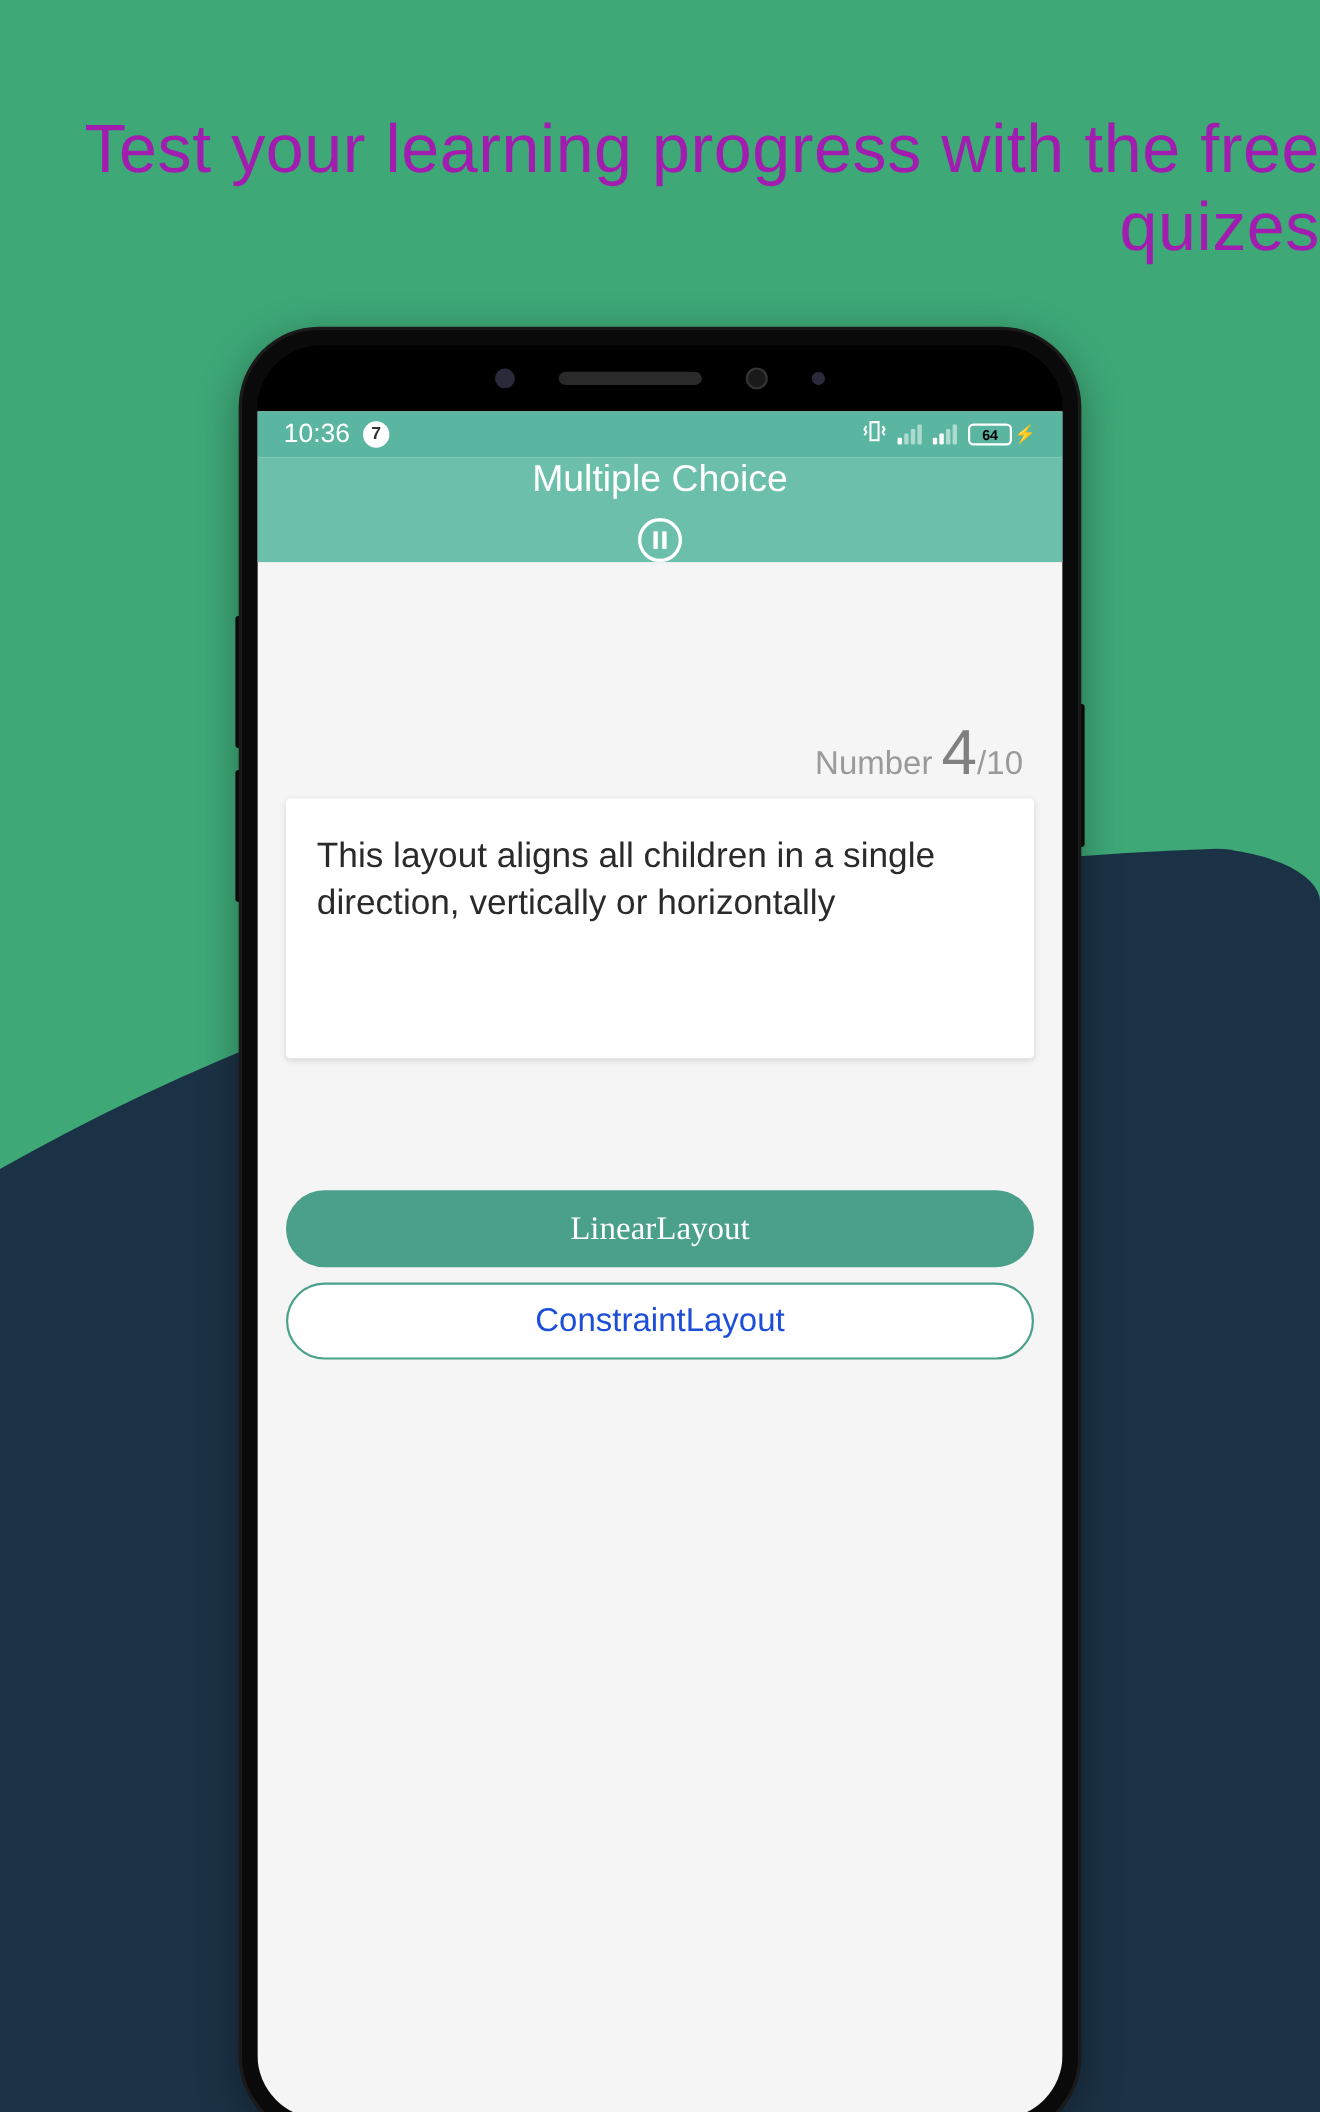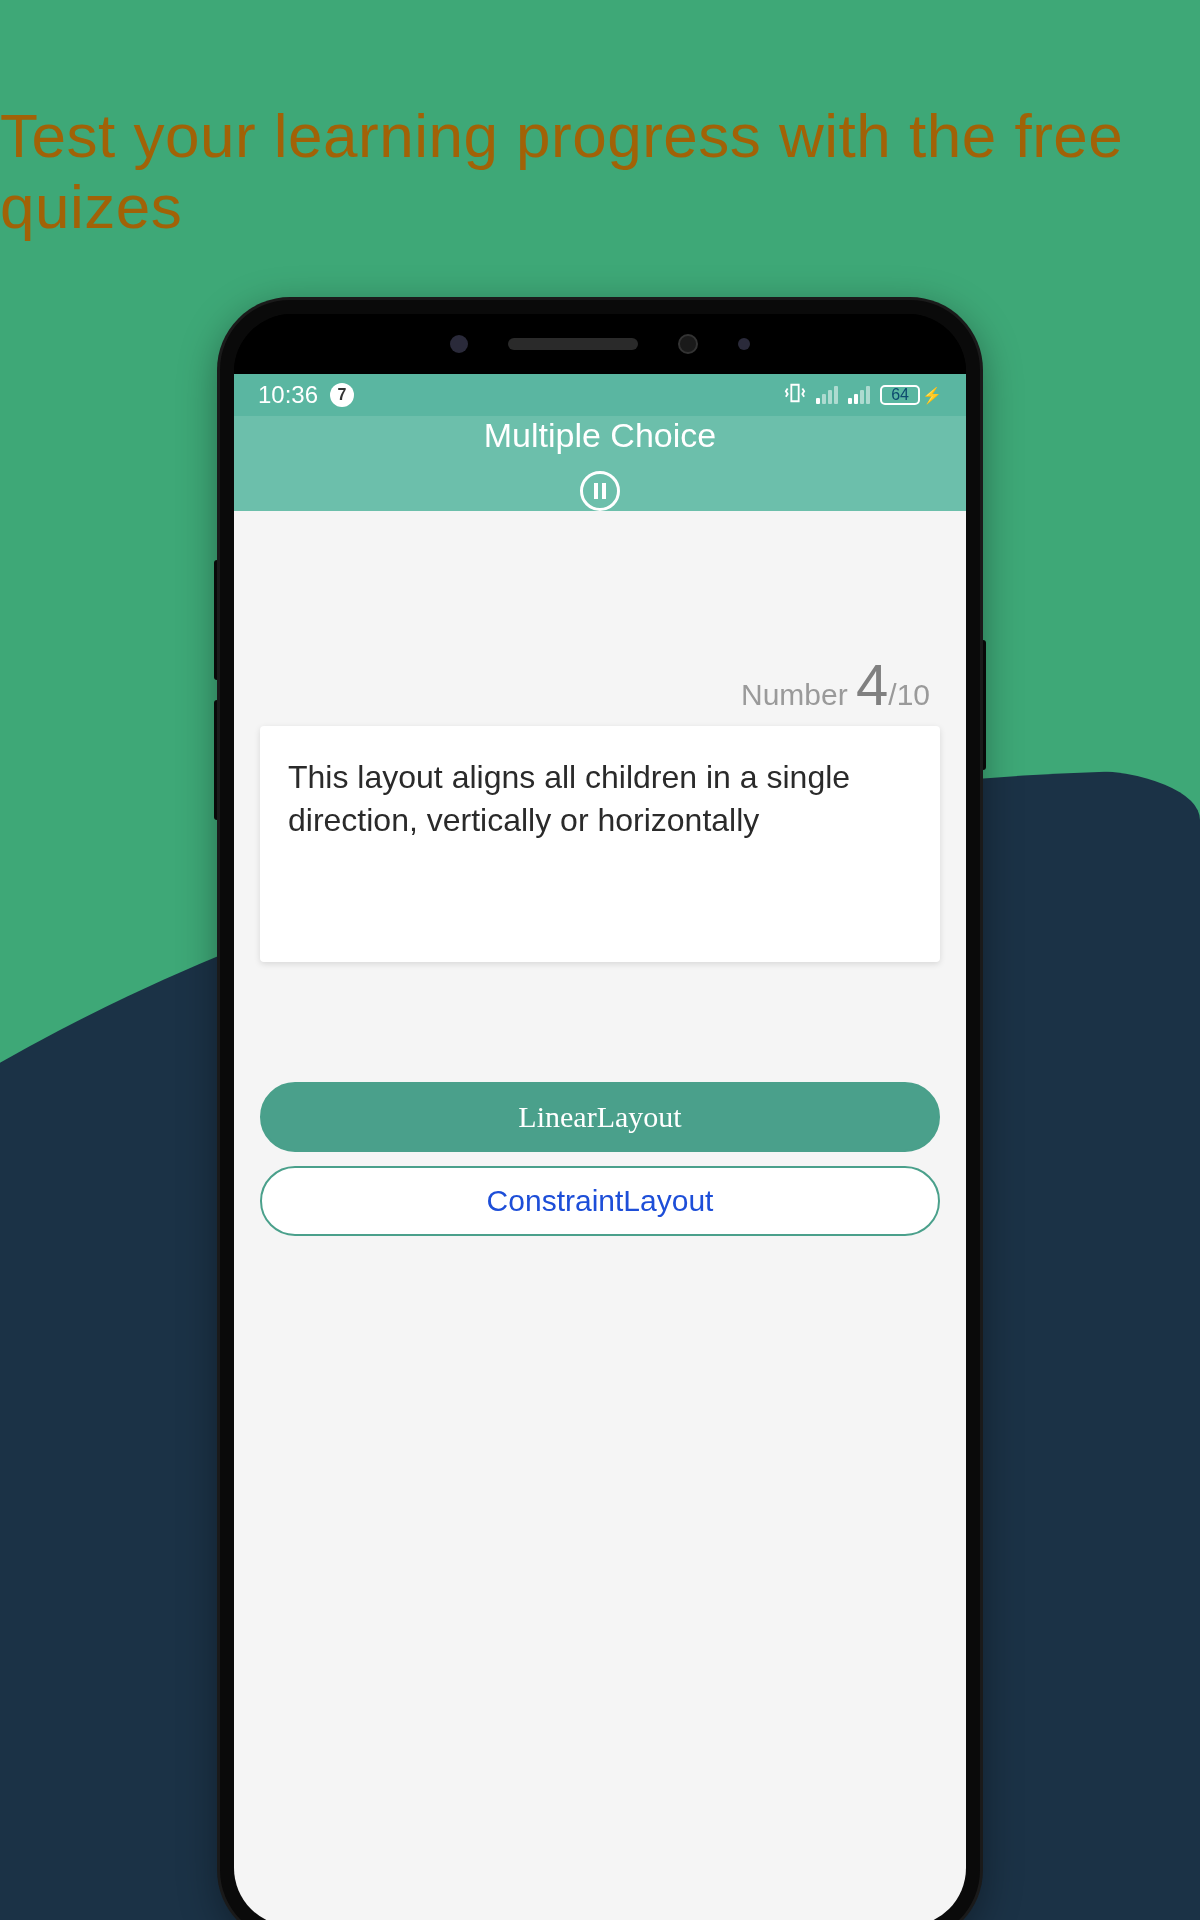--- a/index.html
+++ b/index.html
@@ -35,22 +35,22 @@
       border-top-left-radius: 50% 200px;
       border-top-right-radius: 10% 50px;
       clip-path: ellipse(150% 100% at 100% 100%);
     }
 
     .headline {
       position: absolute;
       top: 100px;
       left: 0;
       width: 100%;
-      text-align: left;
-      color: #a16207;
+      text-align: right;
+      color: #a21caf;
       font-size: 62px;
       font-weight: 300;
       line-height: 1.15;
       letter-spacing: 0.5px;
     }
 
     .phone {
       position: absolute;
       top: 300px;
       left: 50%;
@@ -212,23 +212,23 @@
     }
 
     .battery-body {
       width: 40px;
       height: 20px;
       border: 2px solid #fff;
       border-radius: 5px;
       display: flex;
       align-items: center;
       justify-content: center;
-      font-size: 16px;
-      font-weight: 400;
-      color: #0c4a6e;
+      font-size: 13px;
+      font-weight: 700;
+      color: #000000;
     }
 
     .bolt {
       font-size: 16px;
     }
 
     .app-bar {
       height: 95px;
       background: #6cbfab;
       display: flex;

